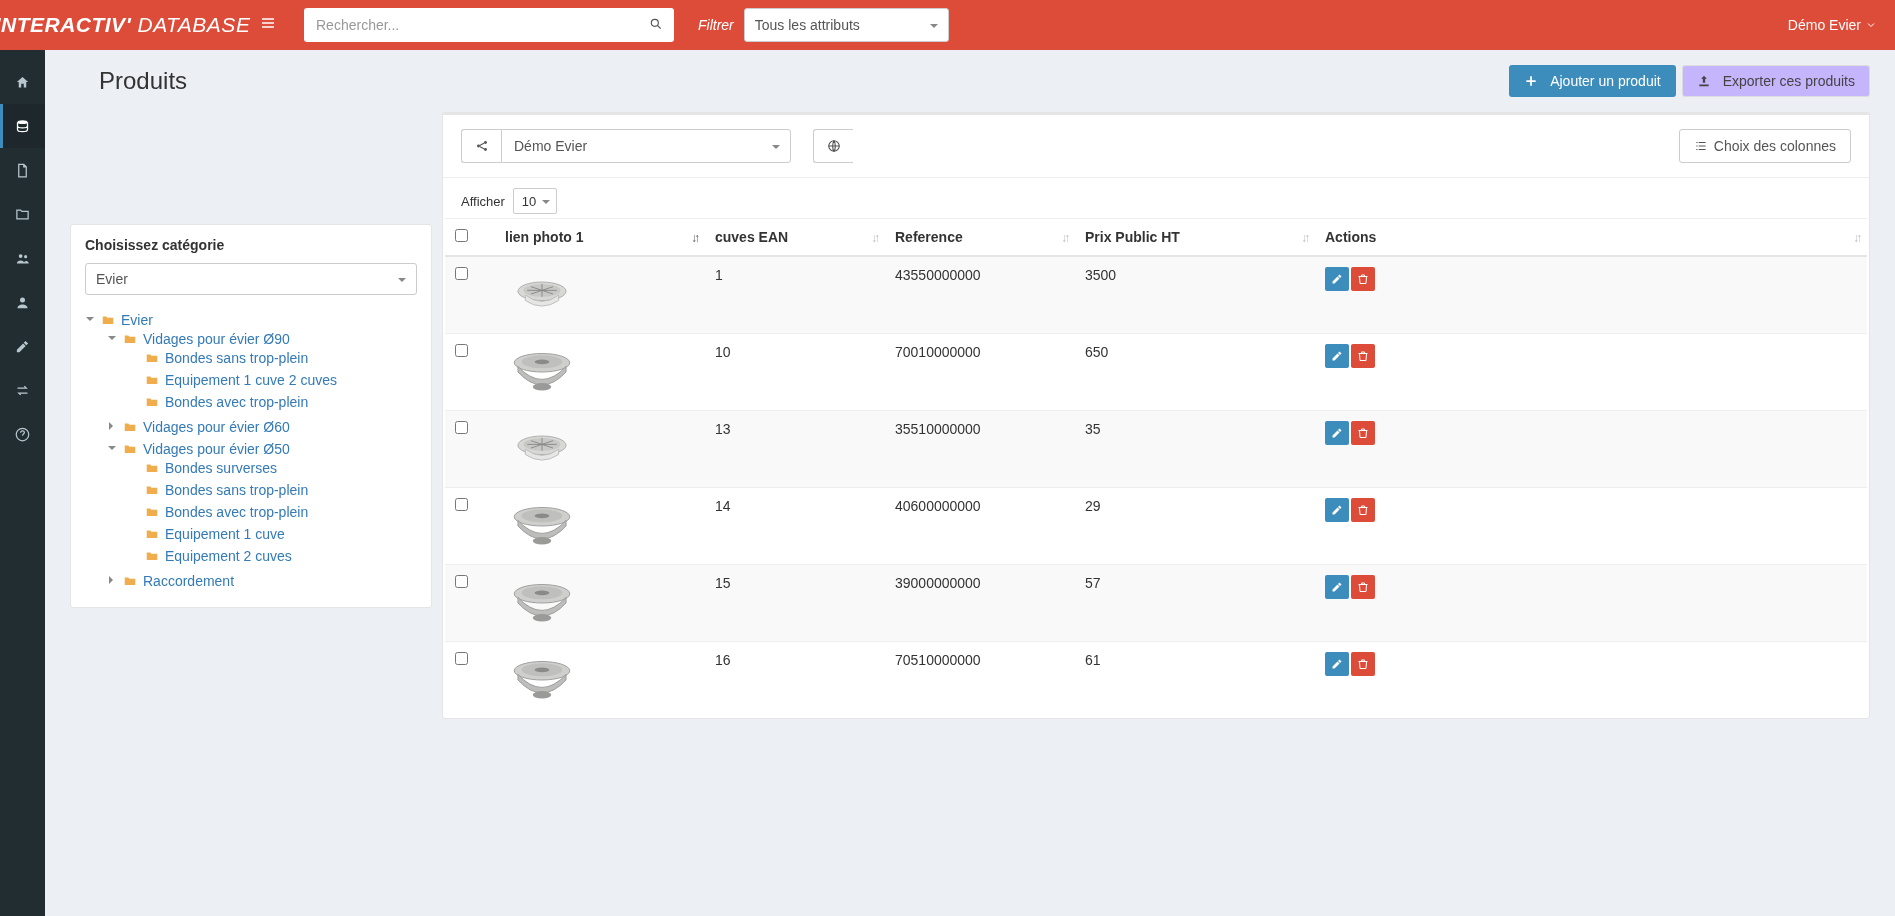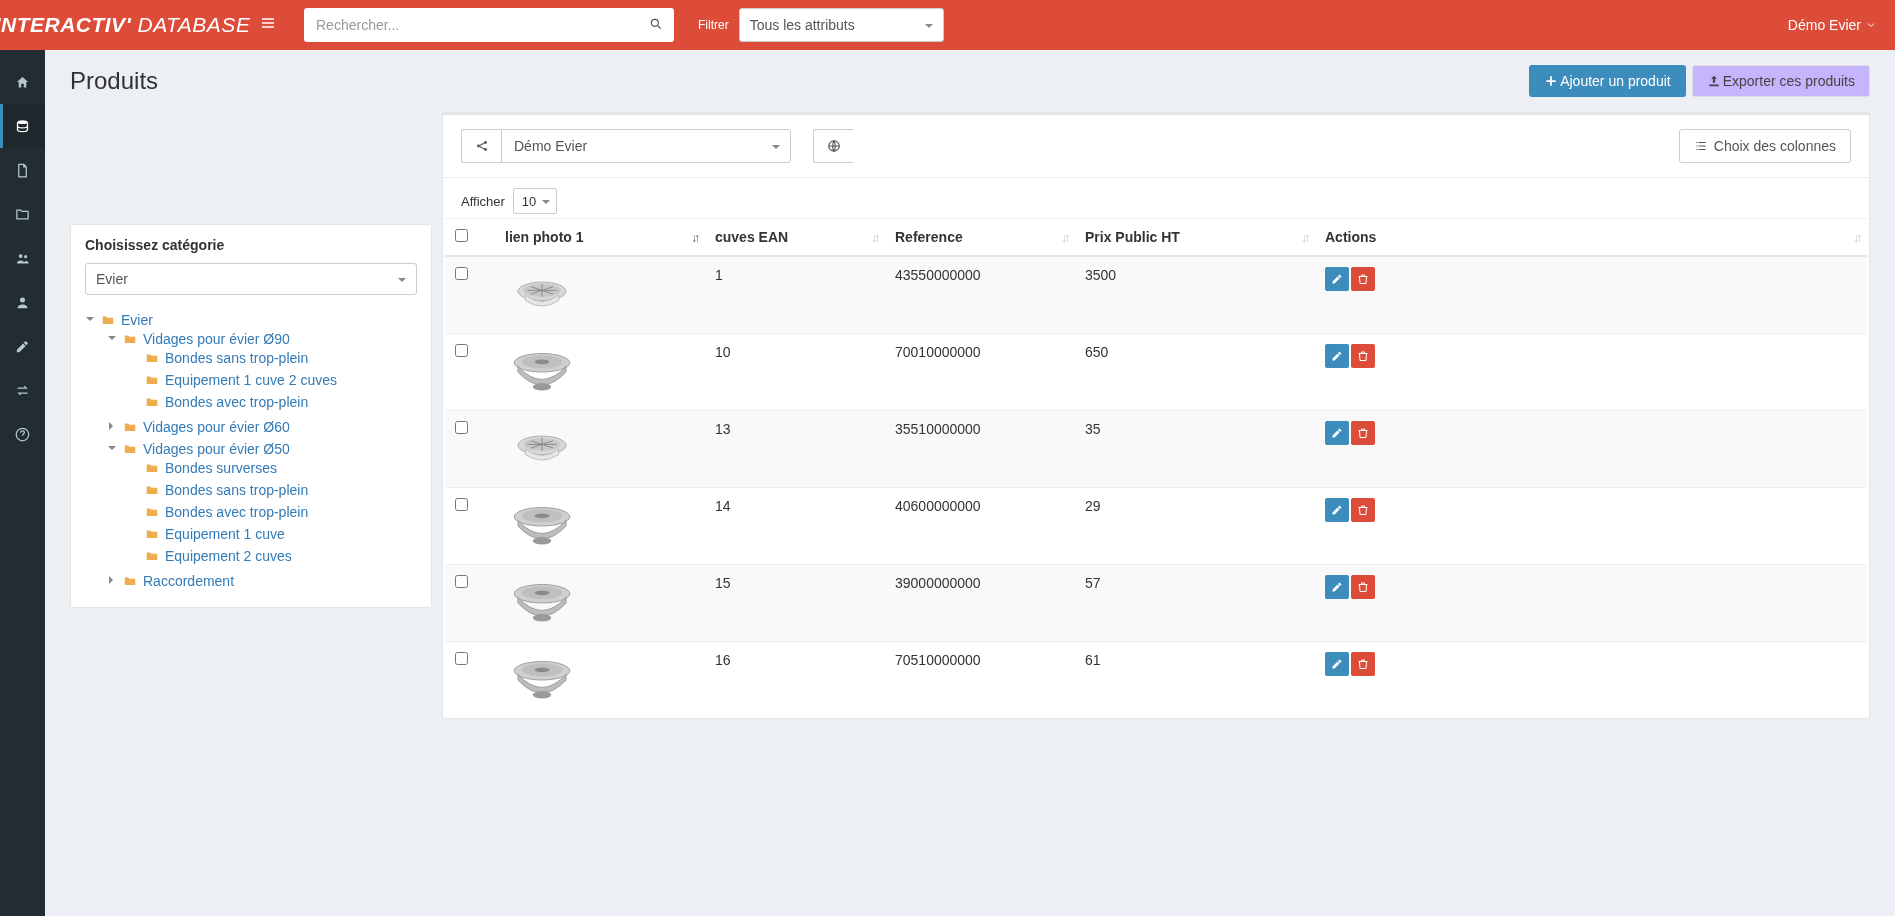--- a/index.html
+++ b/index.html
@@ -5,36 +5,36 @@
 * { box-sizing: border-box; margin: 0; padding: 0; }
 body { font-family: -apple-system, "Helvetica Neue", Arial, sans-serif; font-size: 14px; color: #333; background: #ecf0f5; width: 1895px; }
 .topbar { height: 50px; background: #dd4b39; display: flex; align-items: center; color: #fff; }
 .brand { width: 245px; height: 50px; display: flex; align-items: center; justify-content: center; font-weight: 800; font-style: italic; font-size: 21px; letter-spacing: 0.5px; background: #dd4b39; }
 .brand .thin { font-weight: 400; }
 .hamburger { width: 45px; text-align: center; cursor: pointer; font-size: 16px; }
 .search-wrap { margin-left: 14px; position: relative; width: 370px; }
 .search-input { width: 100%; height: 34px; padding: 6px 34px 6px 12px; border: none; border-radius: 3px; font-size: 14px; color: #555; }
 .search-input::placeholder { color: #999; }
 .search-btn { position: absolute; right: 0; top: 0; width: 36px; height: 34px; background: transparent; border: none; color: #555; cursor: pointer; font-size: 14px; }
-.filter-label { margin-left: 24px; font-size: 12px; color: #fff; }
+.filter-label { margin-left: 24px; font-size: 14px; color: #fff; font-style: italic; }
 .filter-select { margin-left: 10px; width: 205px; height: 34px; background: #fff; border: 1px solid #ccc; border-radius: 3px; padding: 0 26px 0 10px; position: relative; color: #555; display: flex; align-items: center; cursor: pointer; }
 .filter-select::after { content: ""; position: absolute; right: 10px; top: 15px; border: 4px solid transparent; border-top-color: #888; }
 .topbar-spacer { flex: 1; }
 .user-menu { padding: 0 18px; cursor: pointer; font-size: 14px; display: flex; align-items: center; gap: 4px; }
 
 .shell { display: flex; }
 .sidebar { width: 45px; background: #222d32; min-height: 866px; padding-top: 10px; }
 .side-item { height: 44px; display: flex; align-items: center; justify-content: center; color: #b8c7ce; cursor: pointer; font-size: 15px; }
 .side-item.active { background: #1e282c; color: #fff; border-left: 3px solid #3c8dbc; padding-right: 3px; }
 
 .content { flex: 1; padding: 15px 25px; }
 .page-head { display: flex; align-items: center; margin-bottom: 15px; }
-.page-title { font-size: 24px; font-weight: 400; color: #333; }
+.page-title { font-size: 24px; font-weight: 400; color: #333; margin-left: 29px; }
 .head-spacer { flex: 1; }
-.btn { display: inline-flex; align-items: center; gap: 2px; padding: 7px 14px; border-radius: 3px; font-size: 14px; cursor: pointer; border: 1px solid transparent; }
+.btn { display: inline-flex; align-items: center; gap: 12px; padding: 7px 14px; border-radius: 3px; font-size: 14px; cursor: pointer; border: 1px solid transparent; }
 .btn-primary { background: #3c8dbc; color: #fff; }
 .btn-default { background: #c4b5fd; color: #444; border-color: #ddd; }
 
 .layout2 { display: flex; gap: 10px; align-items: center; }
 .box { background: #fff; border: 1px solid #e5e5e5; border-top: 3px solid #e5e5e5; border-radius: 3px; }
 .box.left { width: 362px; padding: 12px 14px; border-top: 1px solid #e5e5e5; }
 .box.right { flex: 1; }
 .cat-title { font-weight: 600; font-size: 14px; margin-bottom: 10px; }
 .cat-select { width: 100%; height: 32px; border: 1px solid #ccc; border-radius: 3px; padding: 0 26px 0 10px; color: #555; position: relative; display: flex; align-items: center; cursor: pointer; margin-bottom: 14px; }
 .cat-select::after { content: ""; position: absolute; right: 10px; top: 14px; border: 4px solid transparent; border-top-color: #888; }

